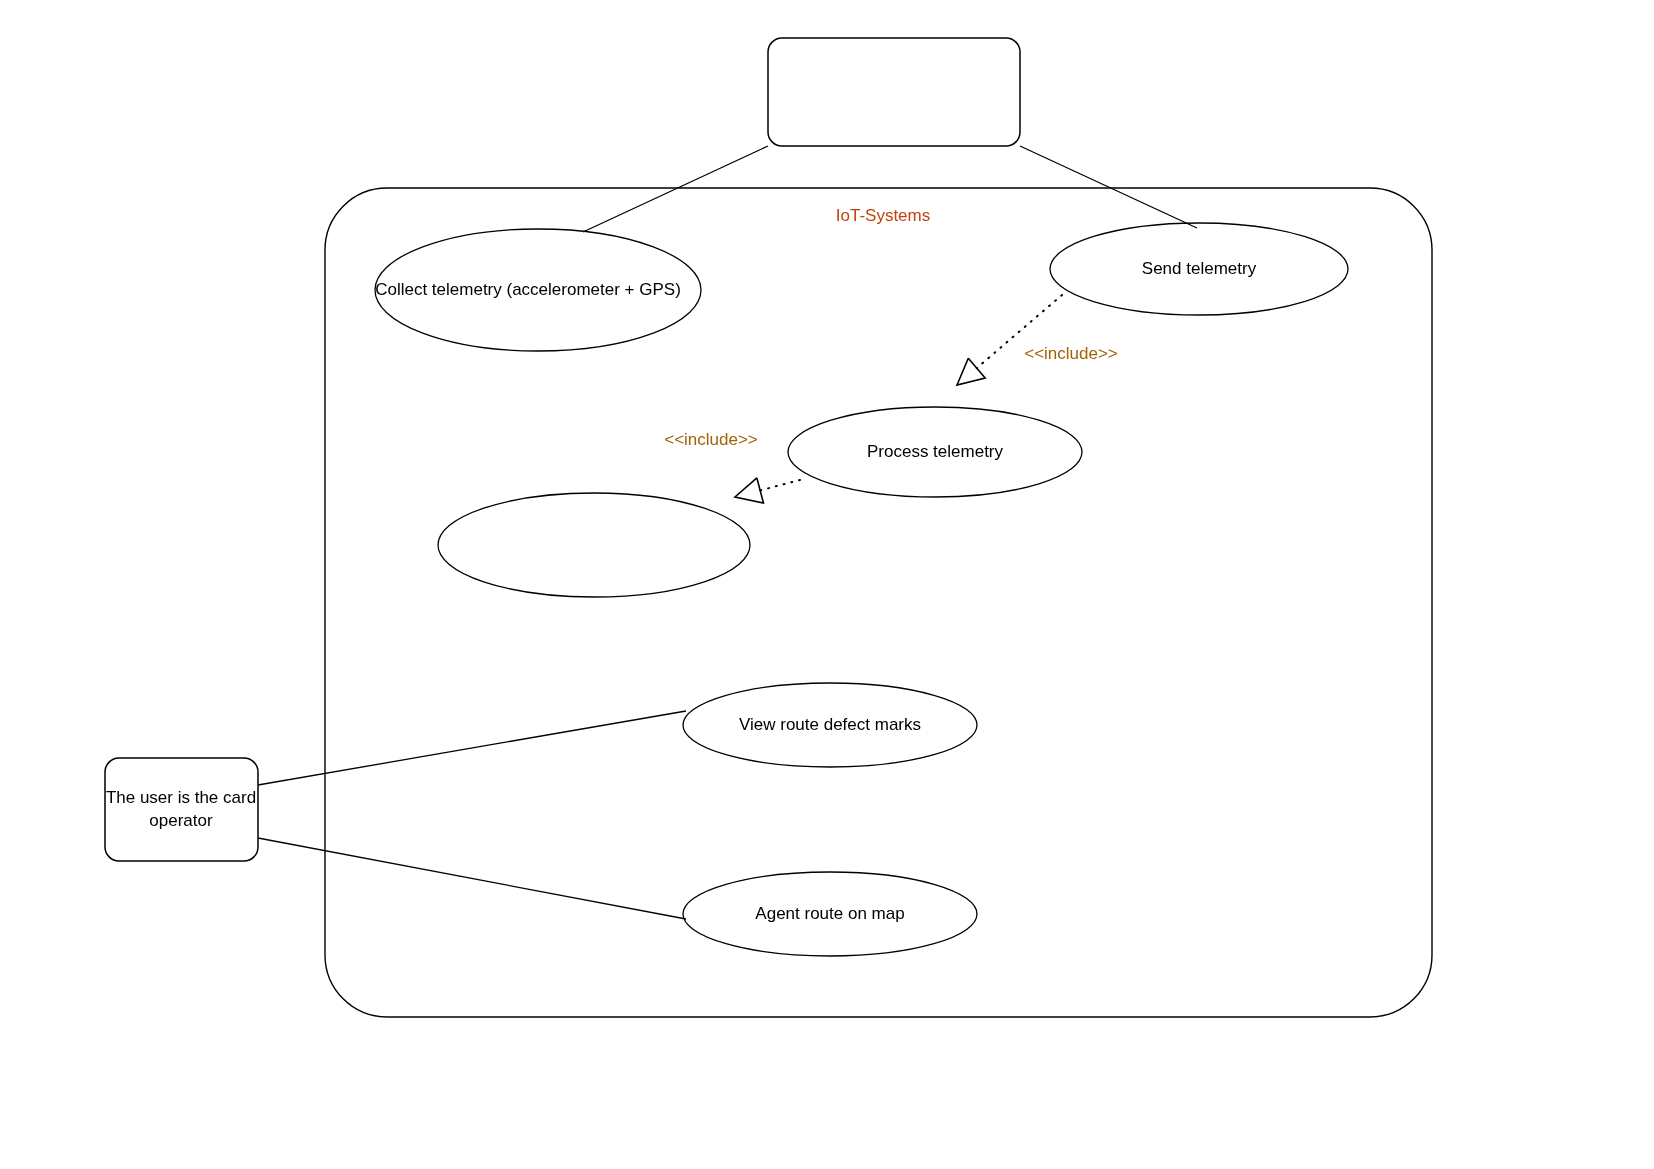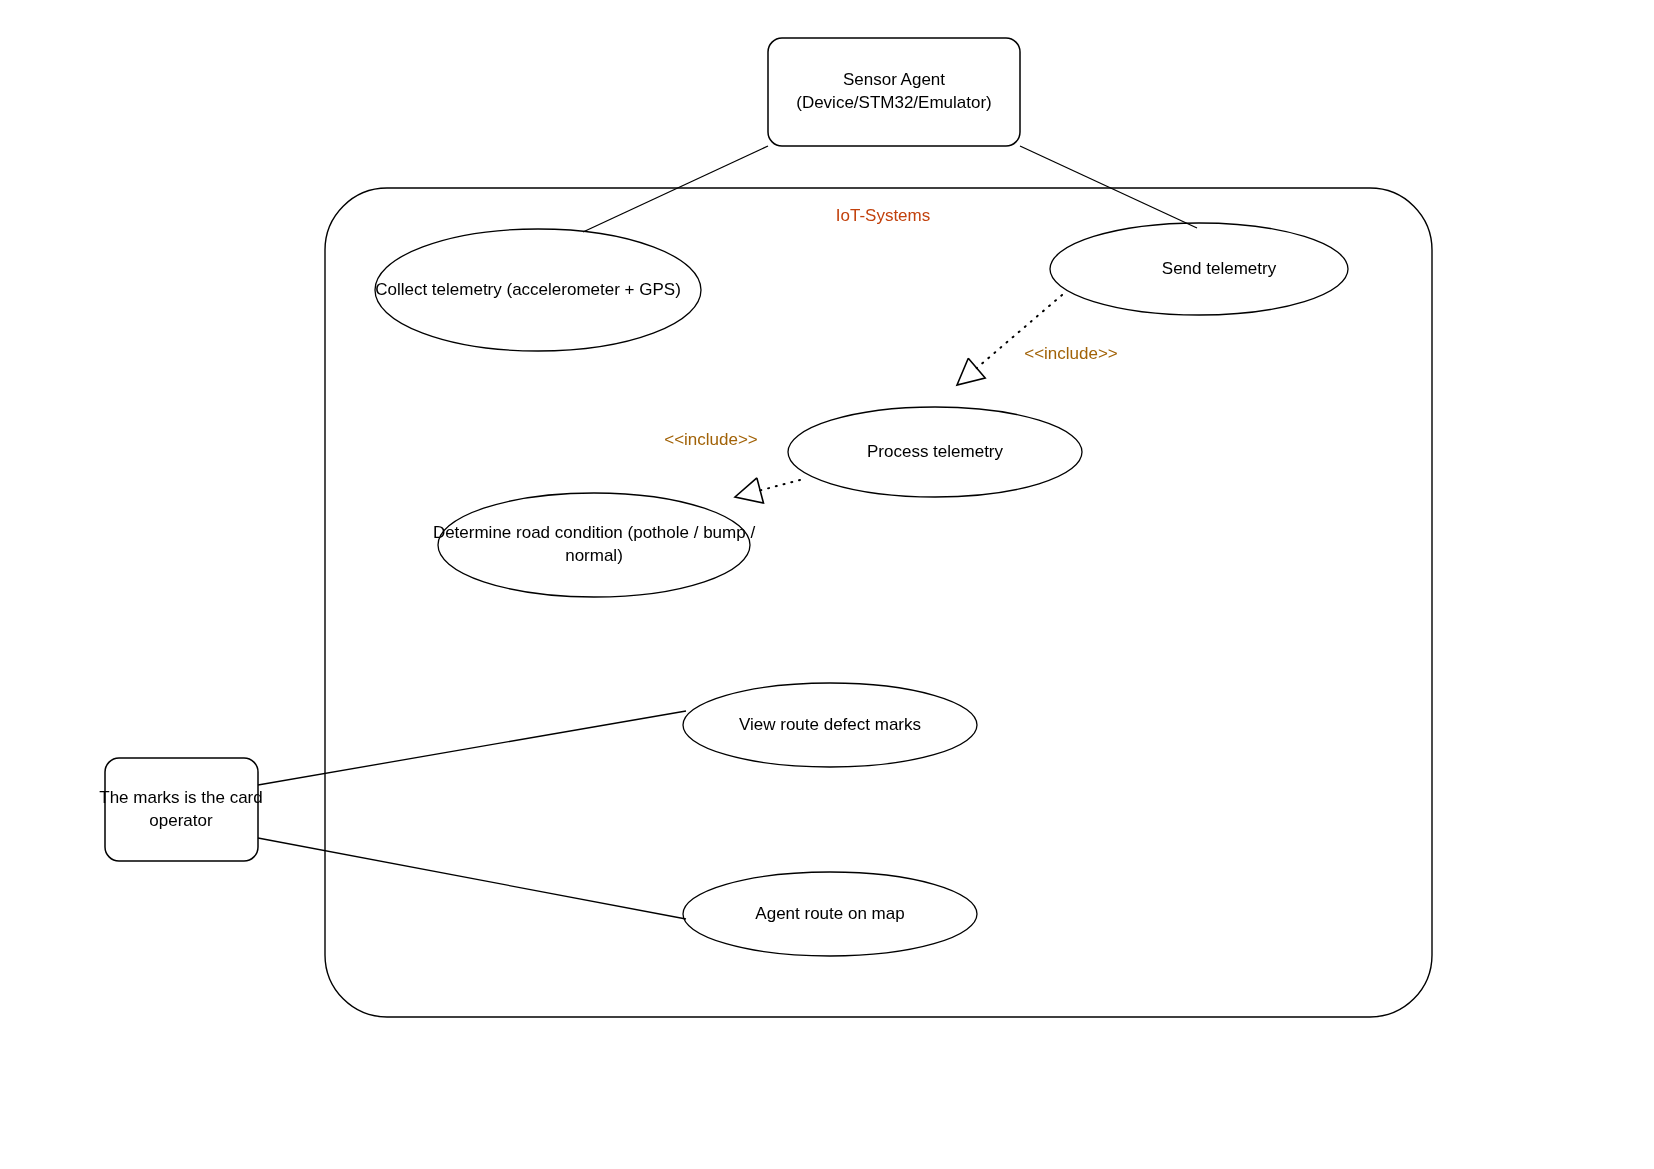--- a/index.html
+++ b/index.html
@@ -96,31 +96,27 @@
         <ellipse cx="1199" cy="269" rx="149" ry="46"></ellipse>
         <ellipse cx="935" cy="452" rx="147" ry="45"></ellipse>
         <ellipse cx="594" cy="545" rx="156" ry="52"></ellipse>
         <ellipse cx="830" cy="725" rx="147" ry="42"></ellipse>
         <ellipse cx="830" cy="914" rx="147" ry="42"></ellipse>
       </g>
   </svg>
 
   <div class="boundary-label" id="sb-label" style="left: 883px; top: 216px;">IoT-Systems</div>
 
-  <div class="node-label" id="actor-label-0" style="left: 894px; top: 92px;">Sensor Agent
-(Device/STM32/Emulator)</div>
 
-  <div class="node-label" id="actor-label-1" style="left: 181px; top: 810px;">The marks is the card
+  <div class="node-label" id="actor-label-1" style="left: 181px; top: 810px;">The user is the card
 operator</div>
 
   <div class="node-label" id="uc-label-0" style="left: 528px; top: 290px;">Collect telemetry (accelerometer + GPS)</div>
-  <div class="node-label" id="uc-label-1" style="left: 1199px; top: 269px; margin-left: 20px;">Send telemetry</div>
+  <div class="node-label" id="uc-label-1" style="left: 1199px; top: 269px;">Send telemetry</div>
   <div class="node-label" id="uc-label-2" style="left: 935px; top: 452px;">Process telemetry</div>
-  <div class="node-label" id="uc-label-3" style="left: 594px; top: 545px;">Determine road condition (pothole / bump /
-normal)</div>
   <div class="node-label" id="uc-label-4" style="left: 830px; top: 725px;">View route defect marks</div>
   <div class="node-label" id="uc-label-5" style="left: 830px; top: 914px;">Agent route on map</div>
 
   <div class="stereotype-label" id="inc-label-0" style="left: 1071px; top: 354px;">&lt;&lt;include&gt;&gt;</div>
   <div class="stereotype-label" id="inc-label-1" style="left: 711px; top: 440px;">&lt;&lt;include&gt;&gt;</div>
 
   <div class="hit" id="hit-actor-0" style="left: 768px; top: 38px; width: 252px; height: 108px;"></div>
   <div class="hit" id="hit-actor-1" style="left: 105px; top: 758px; width: 153px; height: 103px;"></div>
   <div class="hit" id="hit-uc-0" style="left: 375px; top: 229px; width: 326px; height: 122px; border-radius: 50%;"></div>
   <div class="hit" id="hit-uc-1" style="left: 1050px; top: 223px; width: 298px; height: 92px; border-radius: 50%;"></div>

